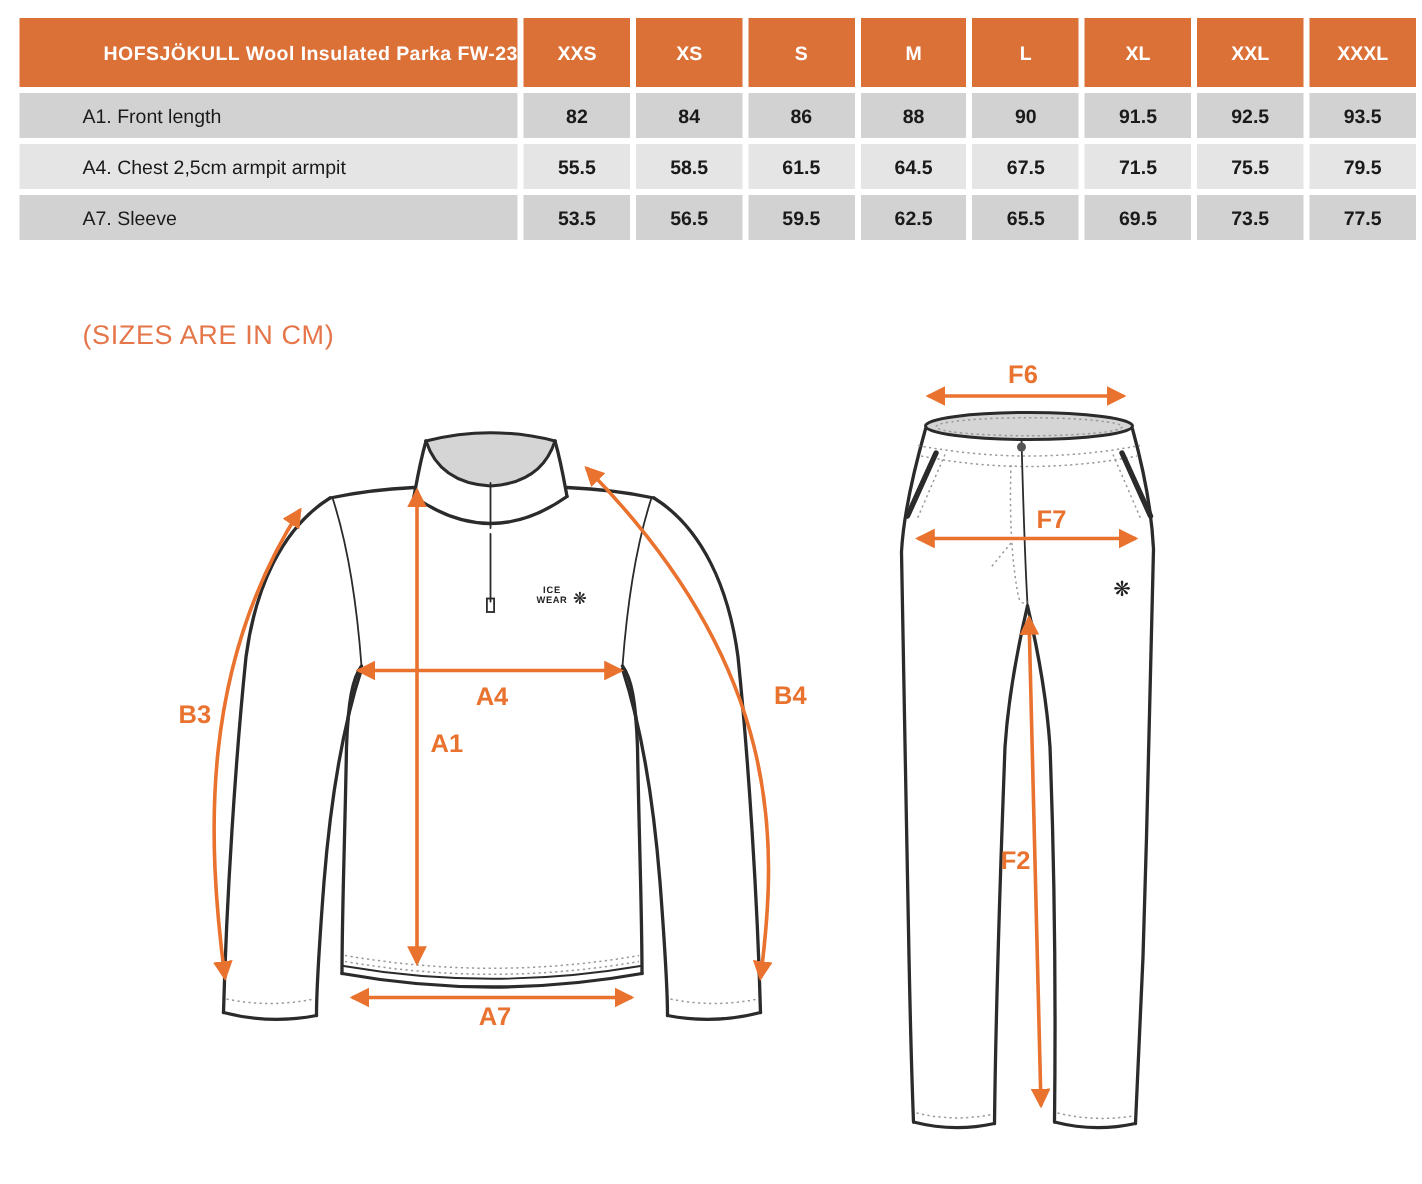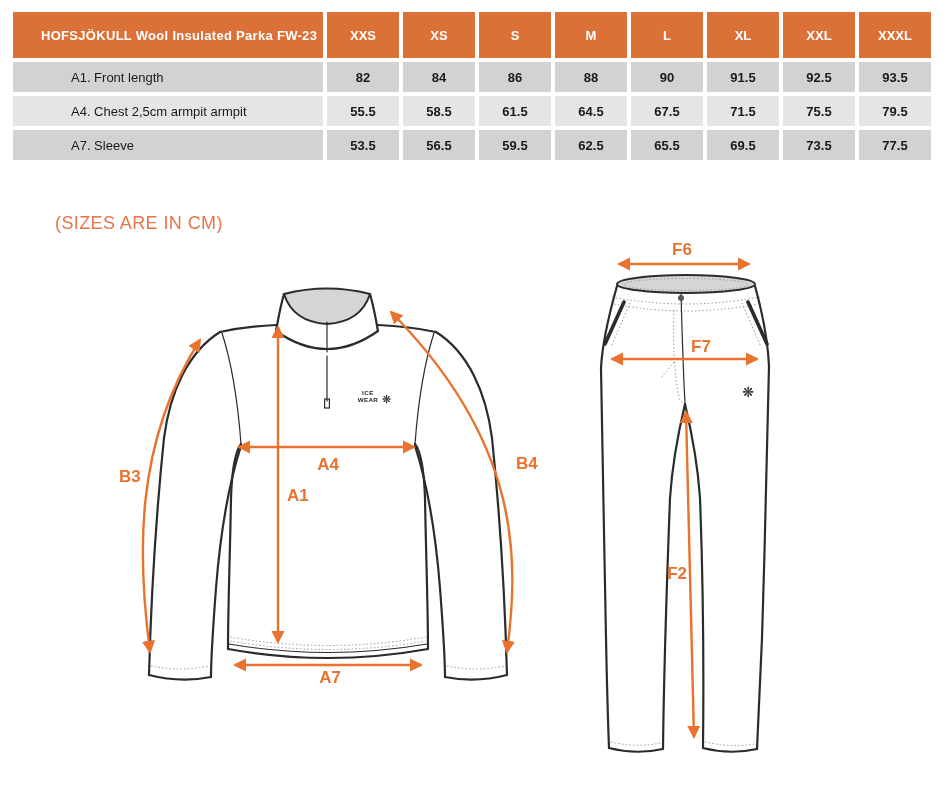--- a/index.html
+++ b/index.html
@@ -20,28 +20,28 @@
     font-family:"Liberation Sans",sans-serif;color:#1a1a1a;
   }
   
   .chart-wrap{position:absolute;left:9px;top:8px;}
   table.size-chart{border-collapse:separate;border-spacing:4px;}
   table.size-chart td,table.size-chart th{
     font-size:13px;vertical-align:middle;white-space:nowrap;
   }
   th.title-cell{
     background:var(--header-bg);color:var(--header-text);
-    width:310px;height:46px;text-align:left;padding-left:28px;
+    width:310px;height:46px;text-align:left;padding-left:56px;
     font-weight:bold;font-size:13.5px;letter-spacing:.3px;overflow:hidden;
   }
   th.size-cell{
     background:var(--header-bg);color:var(--header-text);
     width:72px;height:46px;text-align:center;font-weight:bold;margin-left:34px;
   }
-  td.label-cell{height:30px;text-align:left;padding-left:58px;}
+  td.label-cell{height:30px;text-align:left;padding-left:42px;}
   td.value-cell{height:30px;text-align:center;font-weight:bold;}
   tbody tr:nth-child(odd) td{background:var(--row-dark);}
   tbody tr:nth-child(even) td{background:var(--row-light);}
   
   .units-note{
     position:absolute;left:55px;top:213px;
     color:var(--note-color);font-size:18px;letter-spacing:.4px;
   }
   
   .diagram{position:absolute;}

